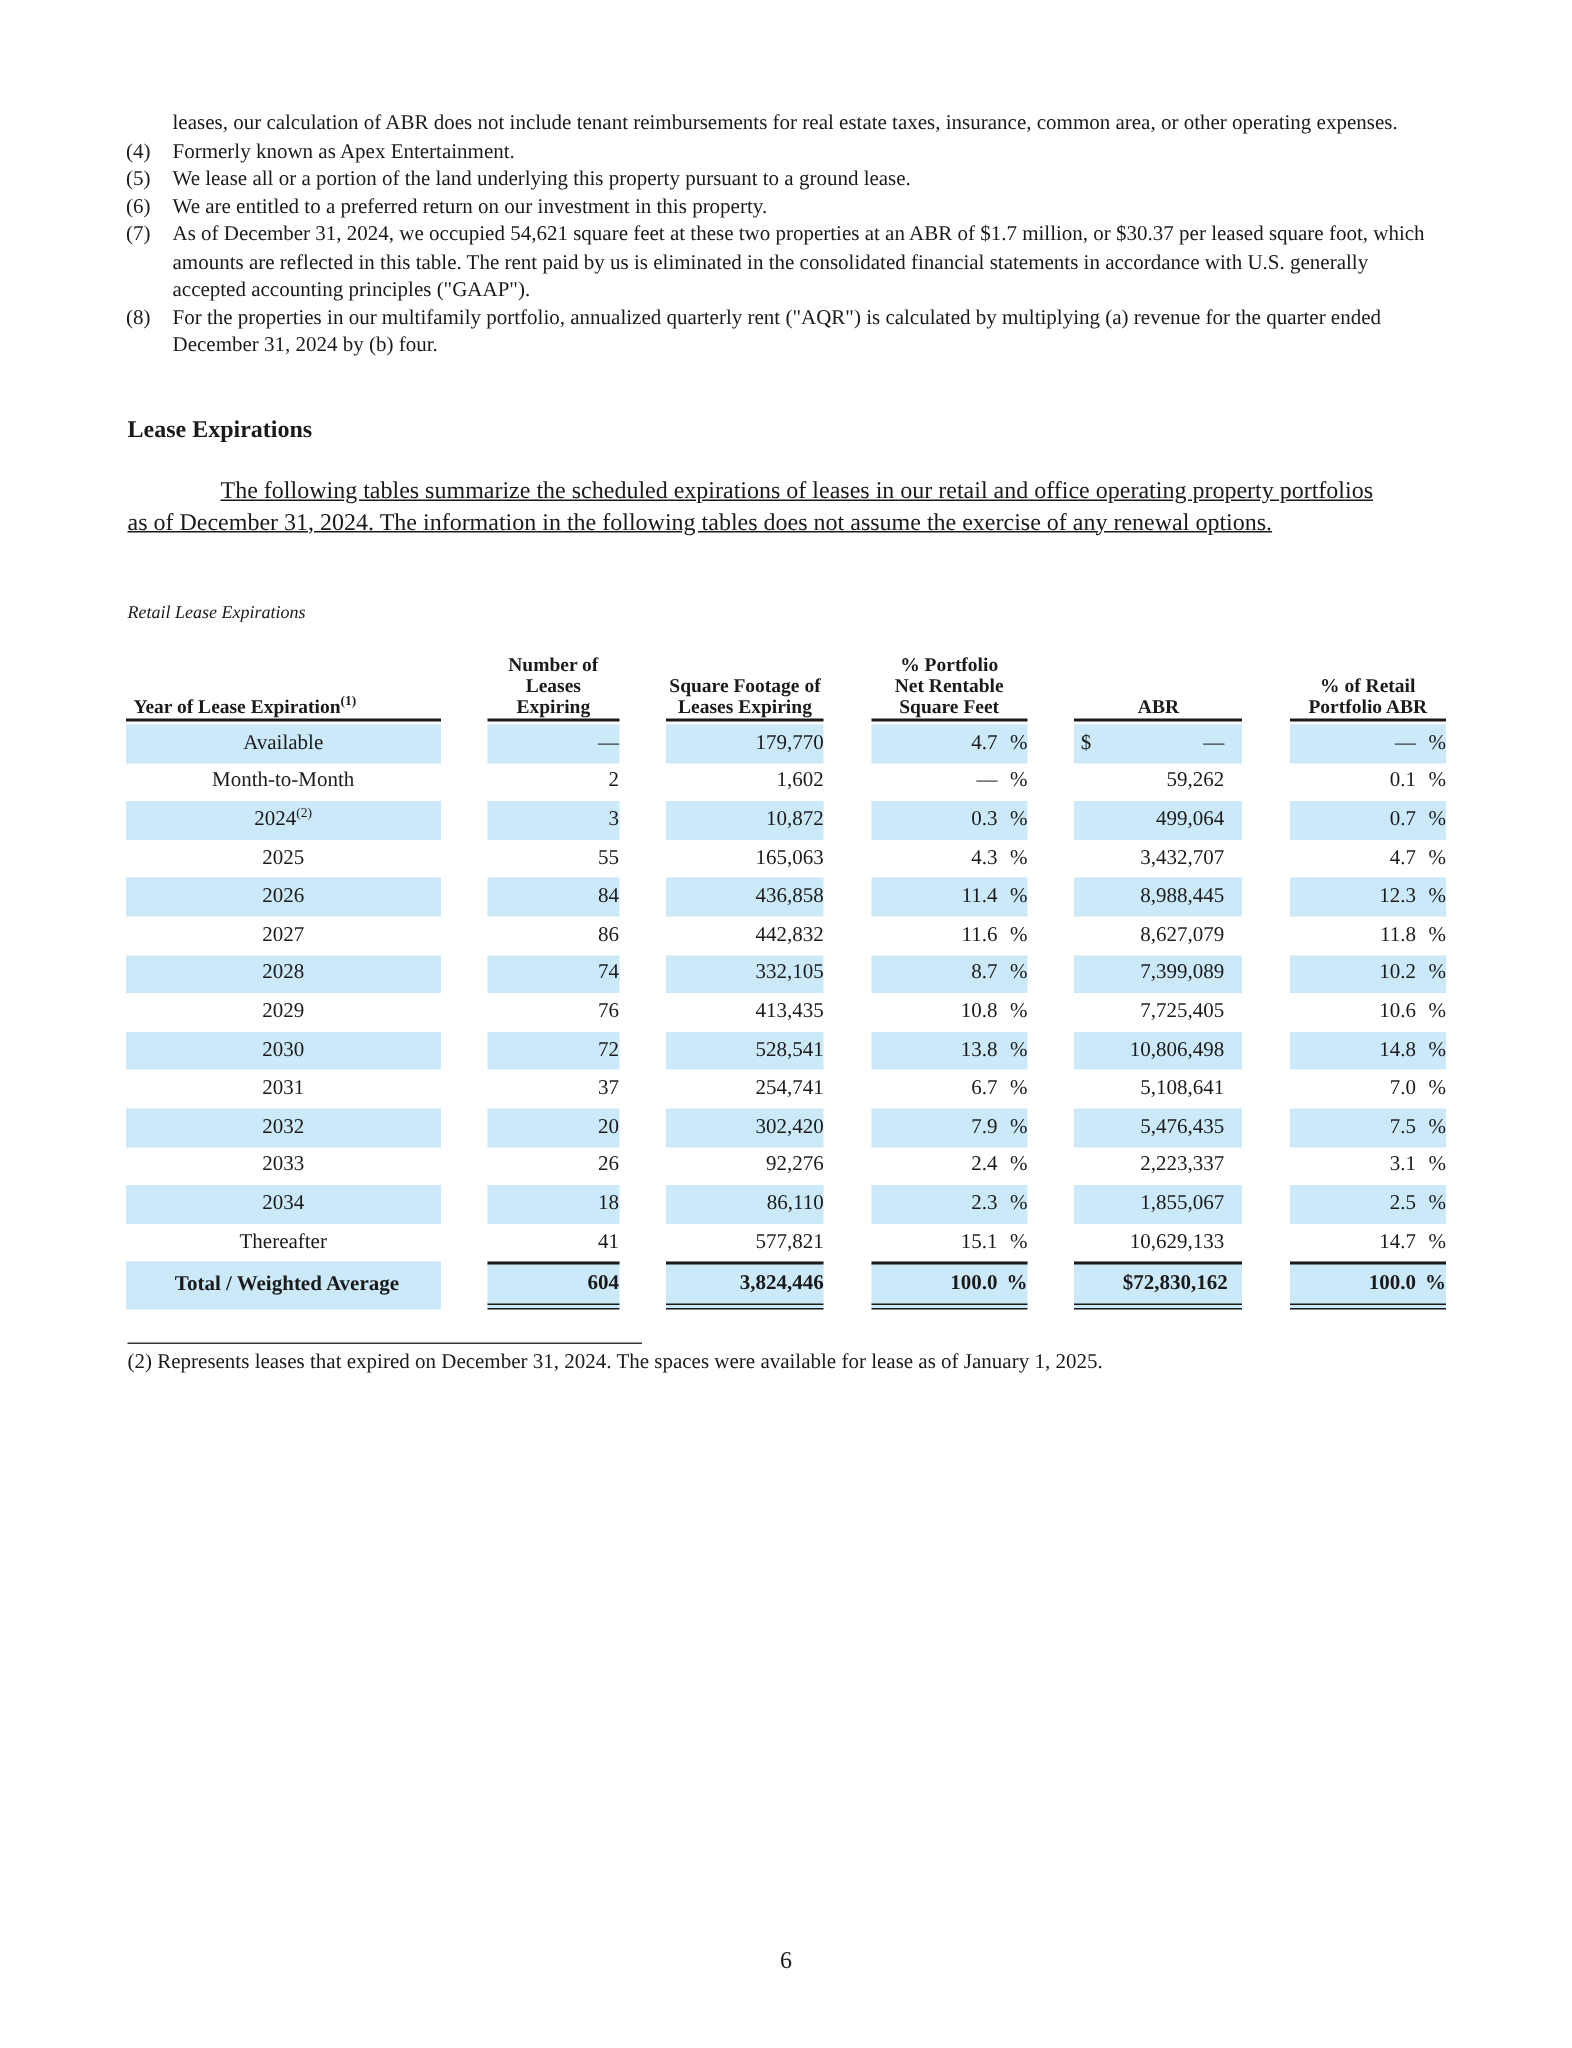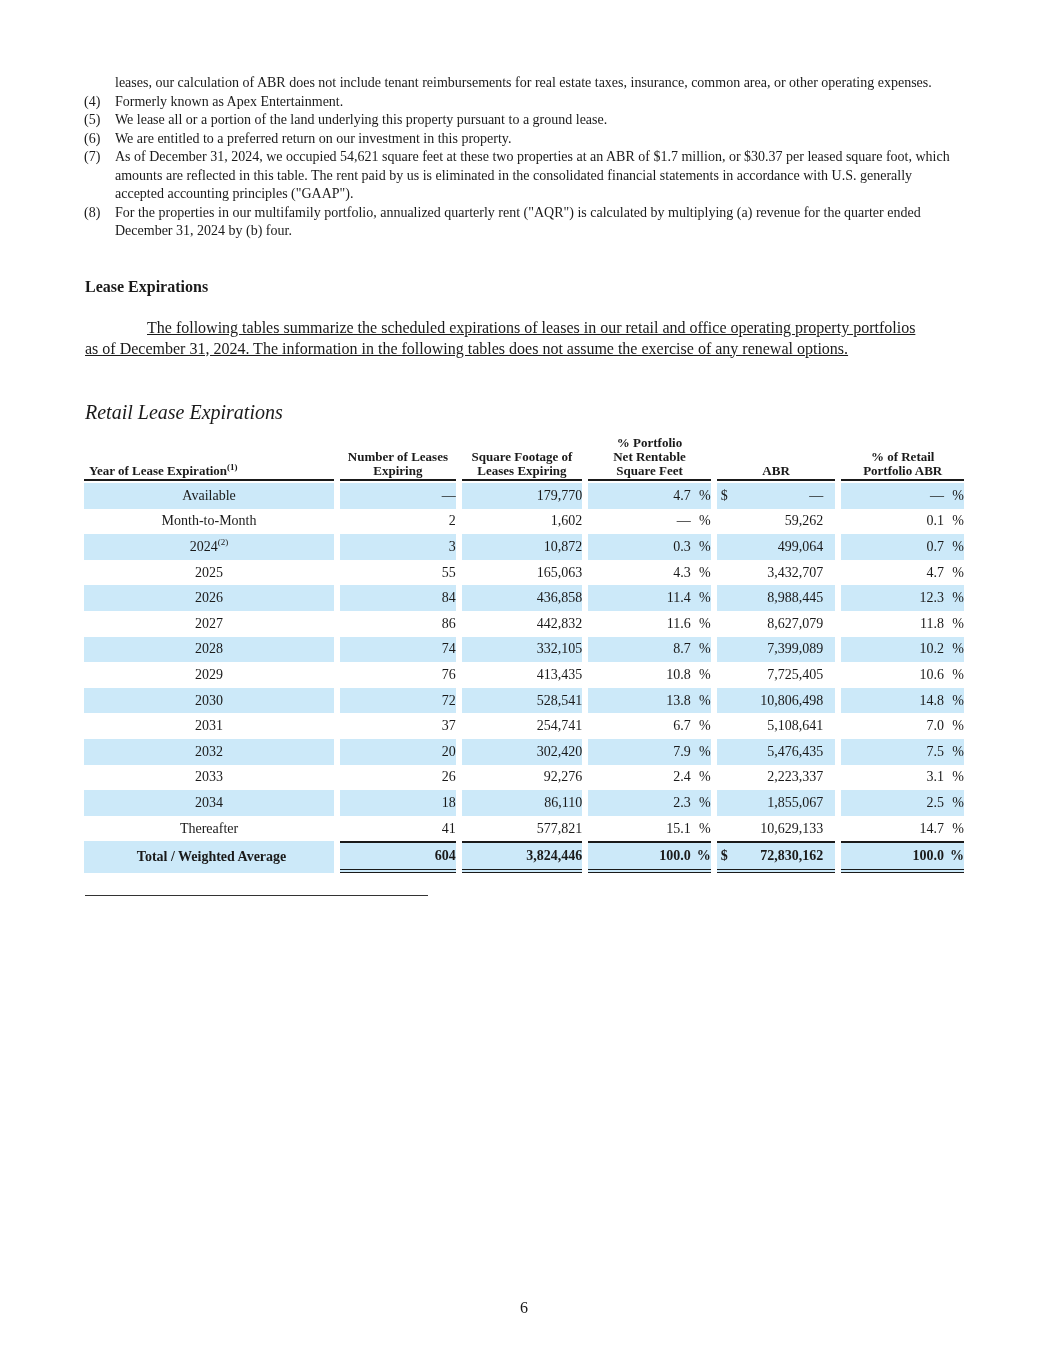--- a/index.html
+++ b/index.html
@@ -8,34 +8,34 @@
       font-family: "Liberation Serif", "DejaVu Serif", serif;
       color: #1a1a1a;
     }
     .notes { position: absolute; left: 84px; top: 74px; width: 880px; font-size: 14px; line-height: 18.5px; }
     .note { display: flex; }
     .note .num { width: 31px; flex: none; }
     .note .txt { flex: 1; }
     .note.cont .txt { padding-left: 31px; }
     .heading { position: absolute; left: 85px; top: 278px; font-size: 16px; font-weight: bold; }
     .para { position: absolute; left: 85px; top: 318px; width: 840px; font-size: 16px; line-height: 20.5px; text-indent: 62px; text-decoration: underline; }
-    .subhead { position: absolute; left: 85px; top: 401px; font-size: 20px; font-style: italic; }
+    .subhead { position: absolute; left: 85px; top: 401px; font-size: 12px; font-style: italic; }
 
     table.exp { position: absolute; left: 84px; top: 436px; width: 880px; border-collapse: separate; border-spacing: 0; font-size: 14px; }
     table.exp th { font-weight: bold; font-size: 13px; line-height: 14px; vertical-align: bottom; padding: 0 0 2px 0; text-align: center; }
     table.exp th .ul { border-bottom: 2px solid #1a1a1a; padding-bottom: 1px; }
     table.exp td { height: 25.6px; padding: 0; vertical-align: middle; white-space: nowrap; }
     tr.shade td.c { background: #cce9f9; }
     td.gap { width: 6px; background: transparent !important; }
     td.year { text-align: center; width: 244px; }
     td.num { text-align: right; padding-right: 0; }
     .pc { display: inline-block; width: 20px; text-align: right; }
     .dollar { float: left; padding-left: 4px; }
     th .sup, td .sup { font-size: 9px; vertical-align: super; line-height: 0; }
-    tr.total td { font-weight: bold; }
+    tr.total td { font-weight: bold; padding-left: 28px; }
     tr.total td.c.dbl { border-top: 2px solid #1a1a1a; border-bottom: 4px double #1a1a1a; }
     tr.total td.year { text-align: center; padding-left: 5px; }
     .fnline { position: absolute; left: 85px; top: 895px; width: 343px; border-top: 1px solid #333; }
     .fns { position: absolute; left: 85px; top: 900px; font-size: 14px; line-height: 18.5px; }
     .pagenum { position: absolute; left: 0; width: 1048px; top: 1299px; text-align: center; font-size: 16px; }
   </style>
 </head>
 <body>
 
 <div class="notes" id="notes">
@@ -290,15 +290,16 @@
         <td class="c gap"></td>
         <td class="c num dbl"><span class="dollar">$</span><span>72,830,162</span><span style="display:inline-block;width:12px"></span></td>
         <td class="c gap"></td>
         <td class="c num dbl"><span>100.0</span><span class="pc">%</span></td>
       </tr>
     </tbody>
 </table>
 
 <div class="fnline"></div>
 <div class="fns">
+  <div>(2) Represents leases that expired on December 31, 2024. The spaces were available for lease as of January 1, 2025.</div>
 </div>
 
 <div class="pagenum">6</div>
 
 </body></html>

